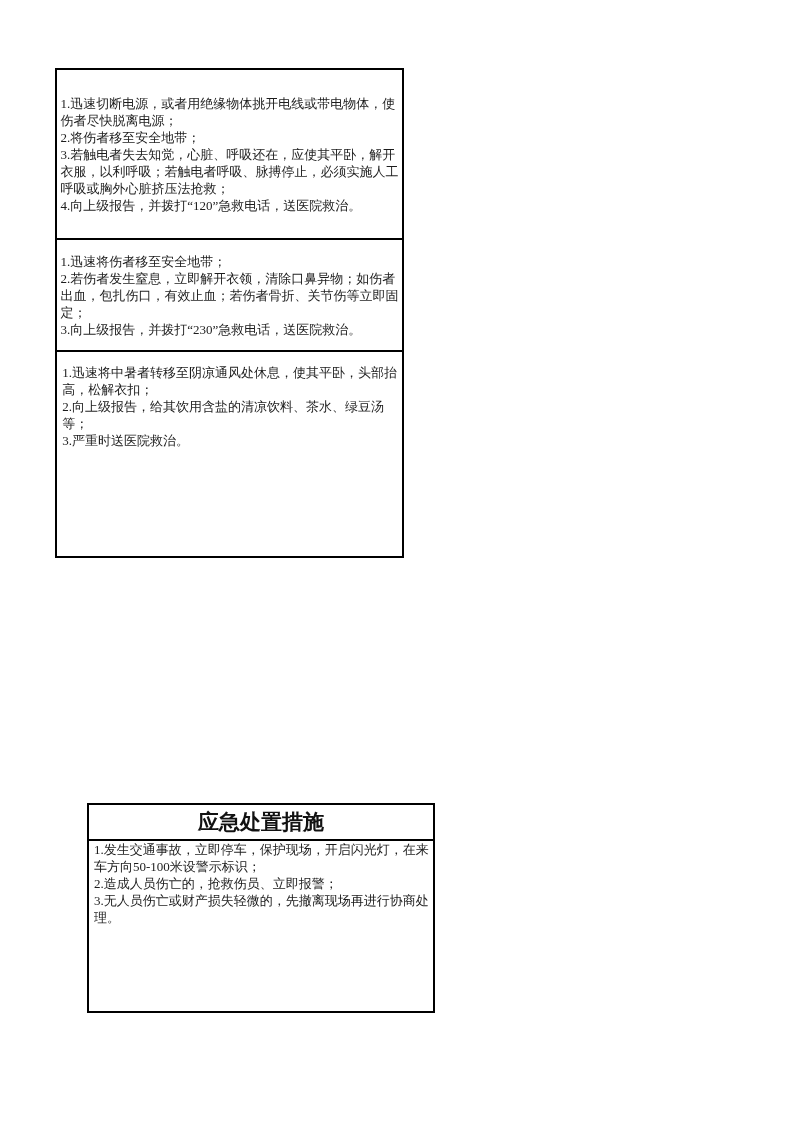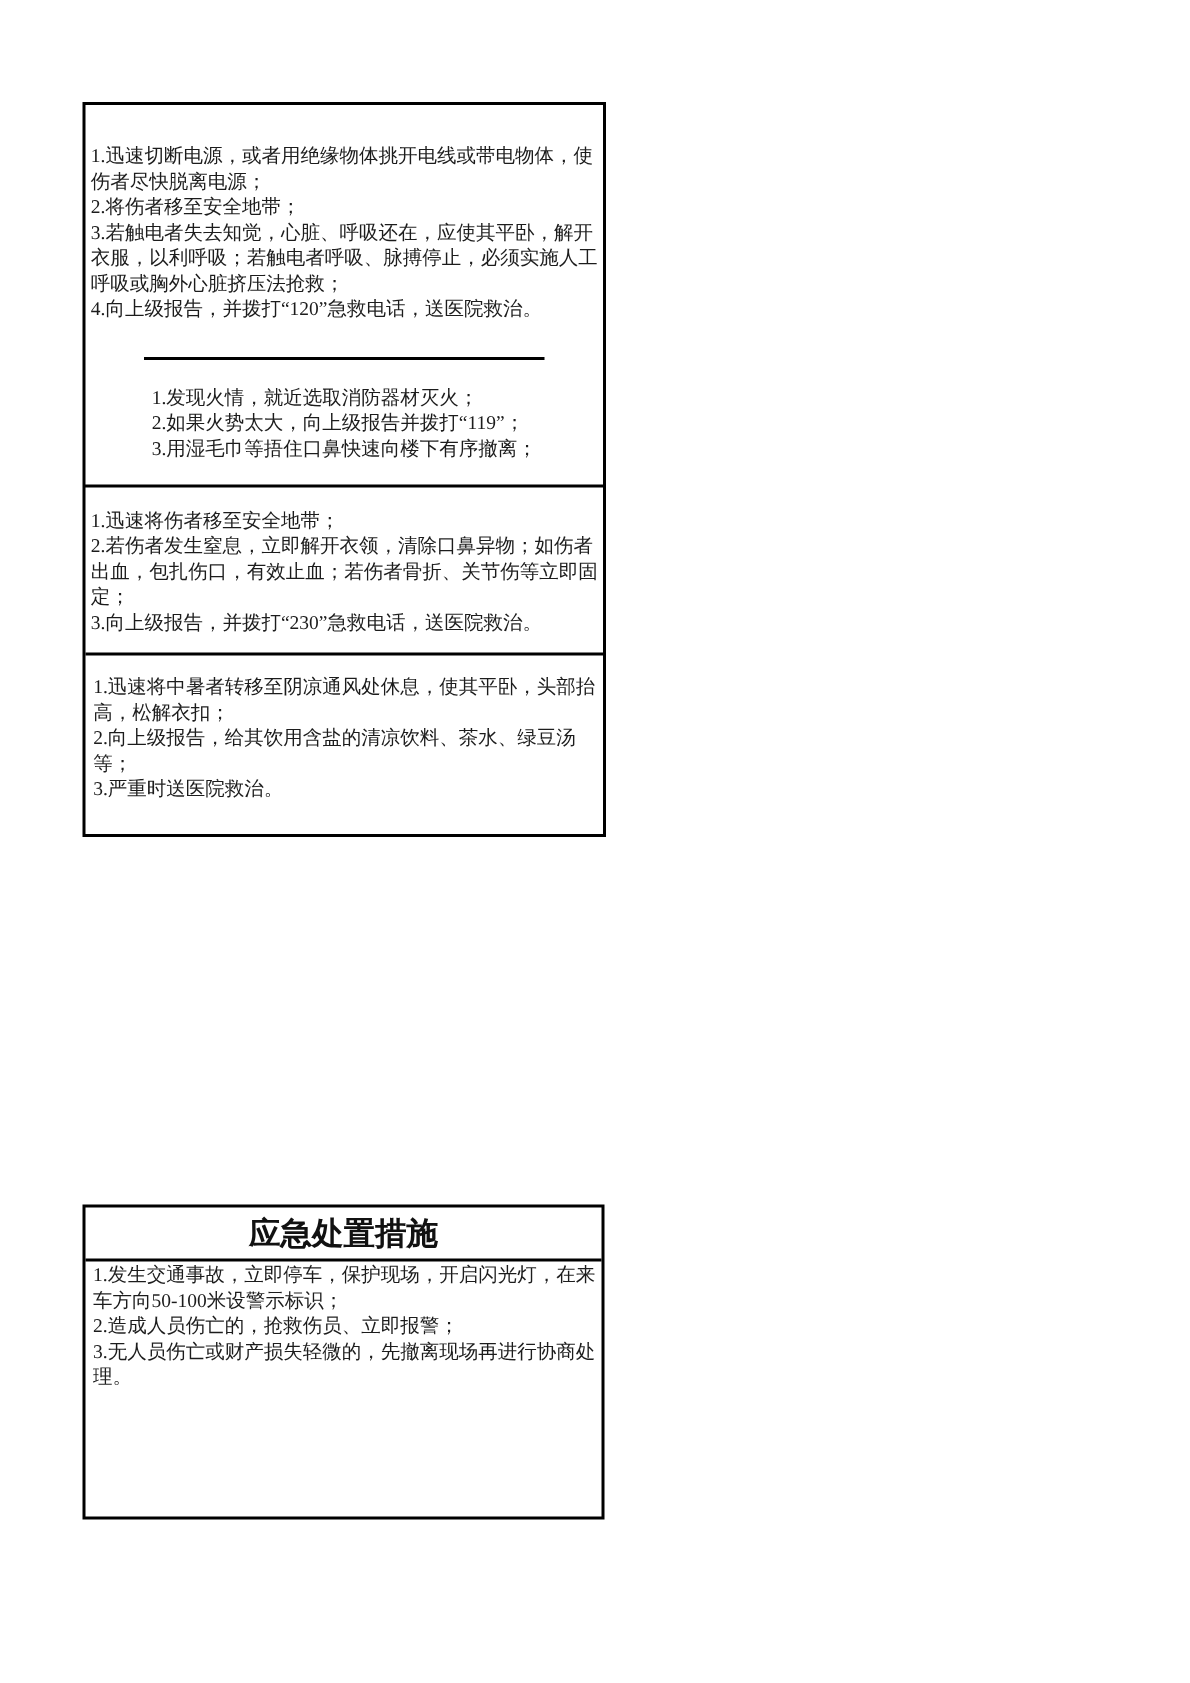--- a/index.html
+++ b/index.html
@@ -26,20 +26,21 @@
   .table-1 {
     top: 68px;
     width: 349px;
     height: 490px;
     align-items: center;
   }
   .table-2 {
     top: 803px;
     width: 348px;
     height: 210px;
+    margin-left: 32px;
   }
   .t-row {
     box-sizing: border-box;
     overflow: hidden;
     display: flex;
     align-items: center;
   }
   .t-row + .t-row {
     border-top: 2px solid #000000;
   }
@@ -79,25 +80,20 @@
   <div class="doc-table table-1">
     <div class="t-row t1-r1">
       <div class="cell">1.迅速切断电源，或者用绝缘物体挑开电线或带电物体，使
 伤者尽快脱离电源；
 2.将伤者移至安全地带；
 3.若触电者失去知觉，心脏、呼吸还在，应使其平卧，解开
 衣服，以利呼吸；若触电者呼吸、脉搏停止，必须实施人工
 呼吸或胸外心脏挤压法抢救；
 4.向上级报告，并拨打“120”急救电话，送医院救治。</div>
     </div>
-    <div class="t-row t1-r2">
-      <div class="cell">1.发现火情，就近选取消防器材灭火；
-2.如果火势太大，向上级报告并拨打“119”；
-3.用湿毛巾等捂住口鼻快速向楼下有序撤离；</div>
-    </div>
     <div class="t-row t1-r3">
       <div class="cell">1.迅速将伤者移至安全地带；
 2.若伤者发生窒息，立即解开衣领，清除口鼻异物；如伤者
 出血，包扎伤口，有效止血；若伤者骨折、关节伤等立即固
 定；
 3.向上级报告，并拨打“230”急救电话，送医院救治。</div>
     </div>
     <div class="t-row t1-r4">
       <div class="cell">1.迅速将中暑者转移至阴凉通风处休息，使其平卧，头部抬
 高，松解衣扣；

